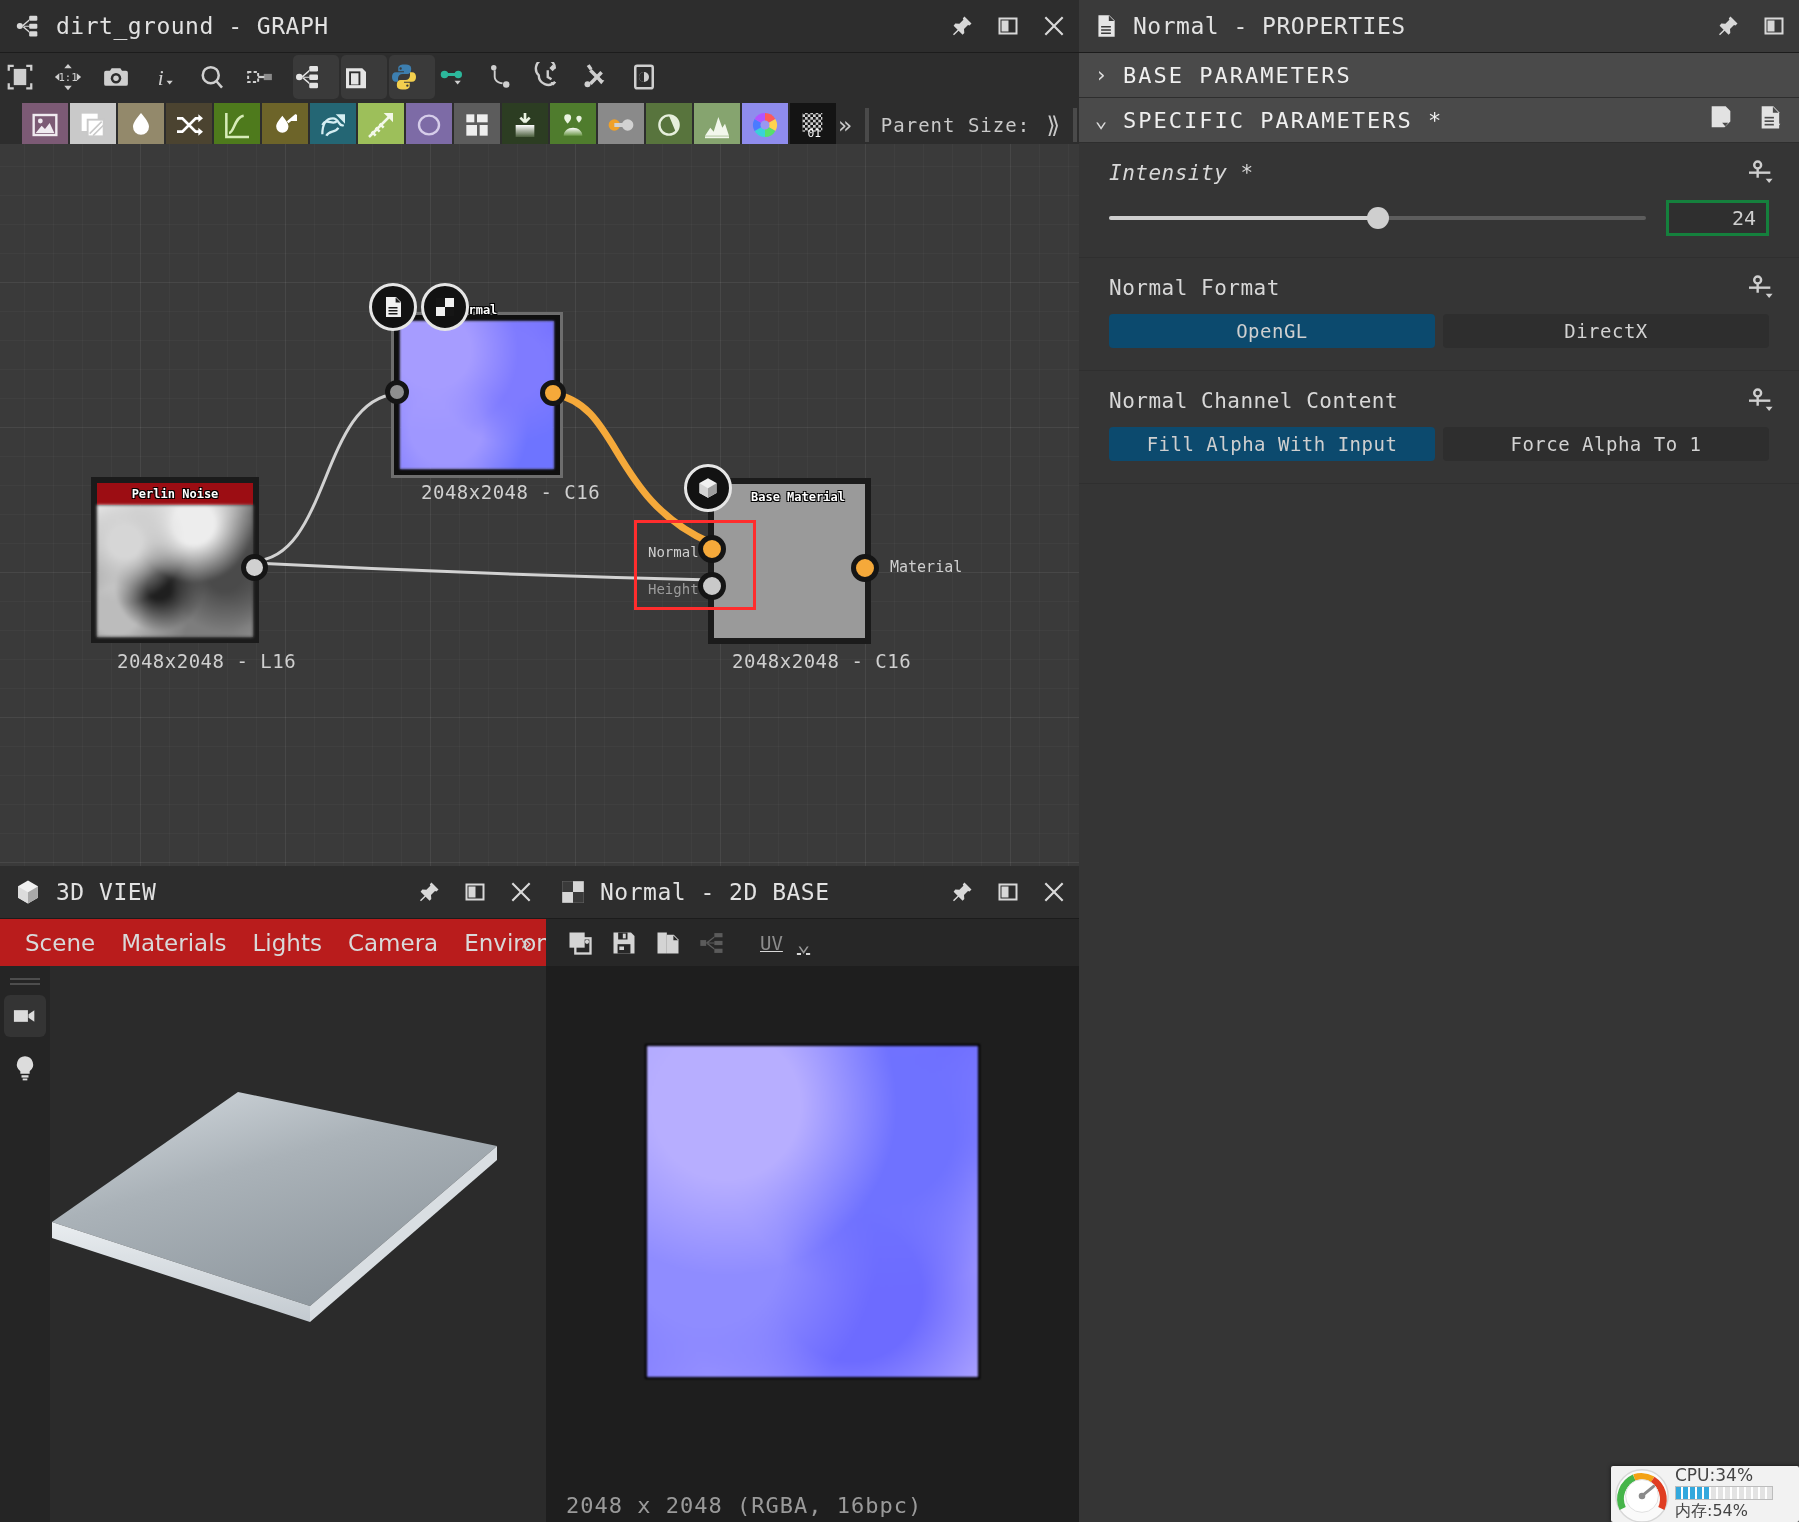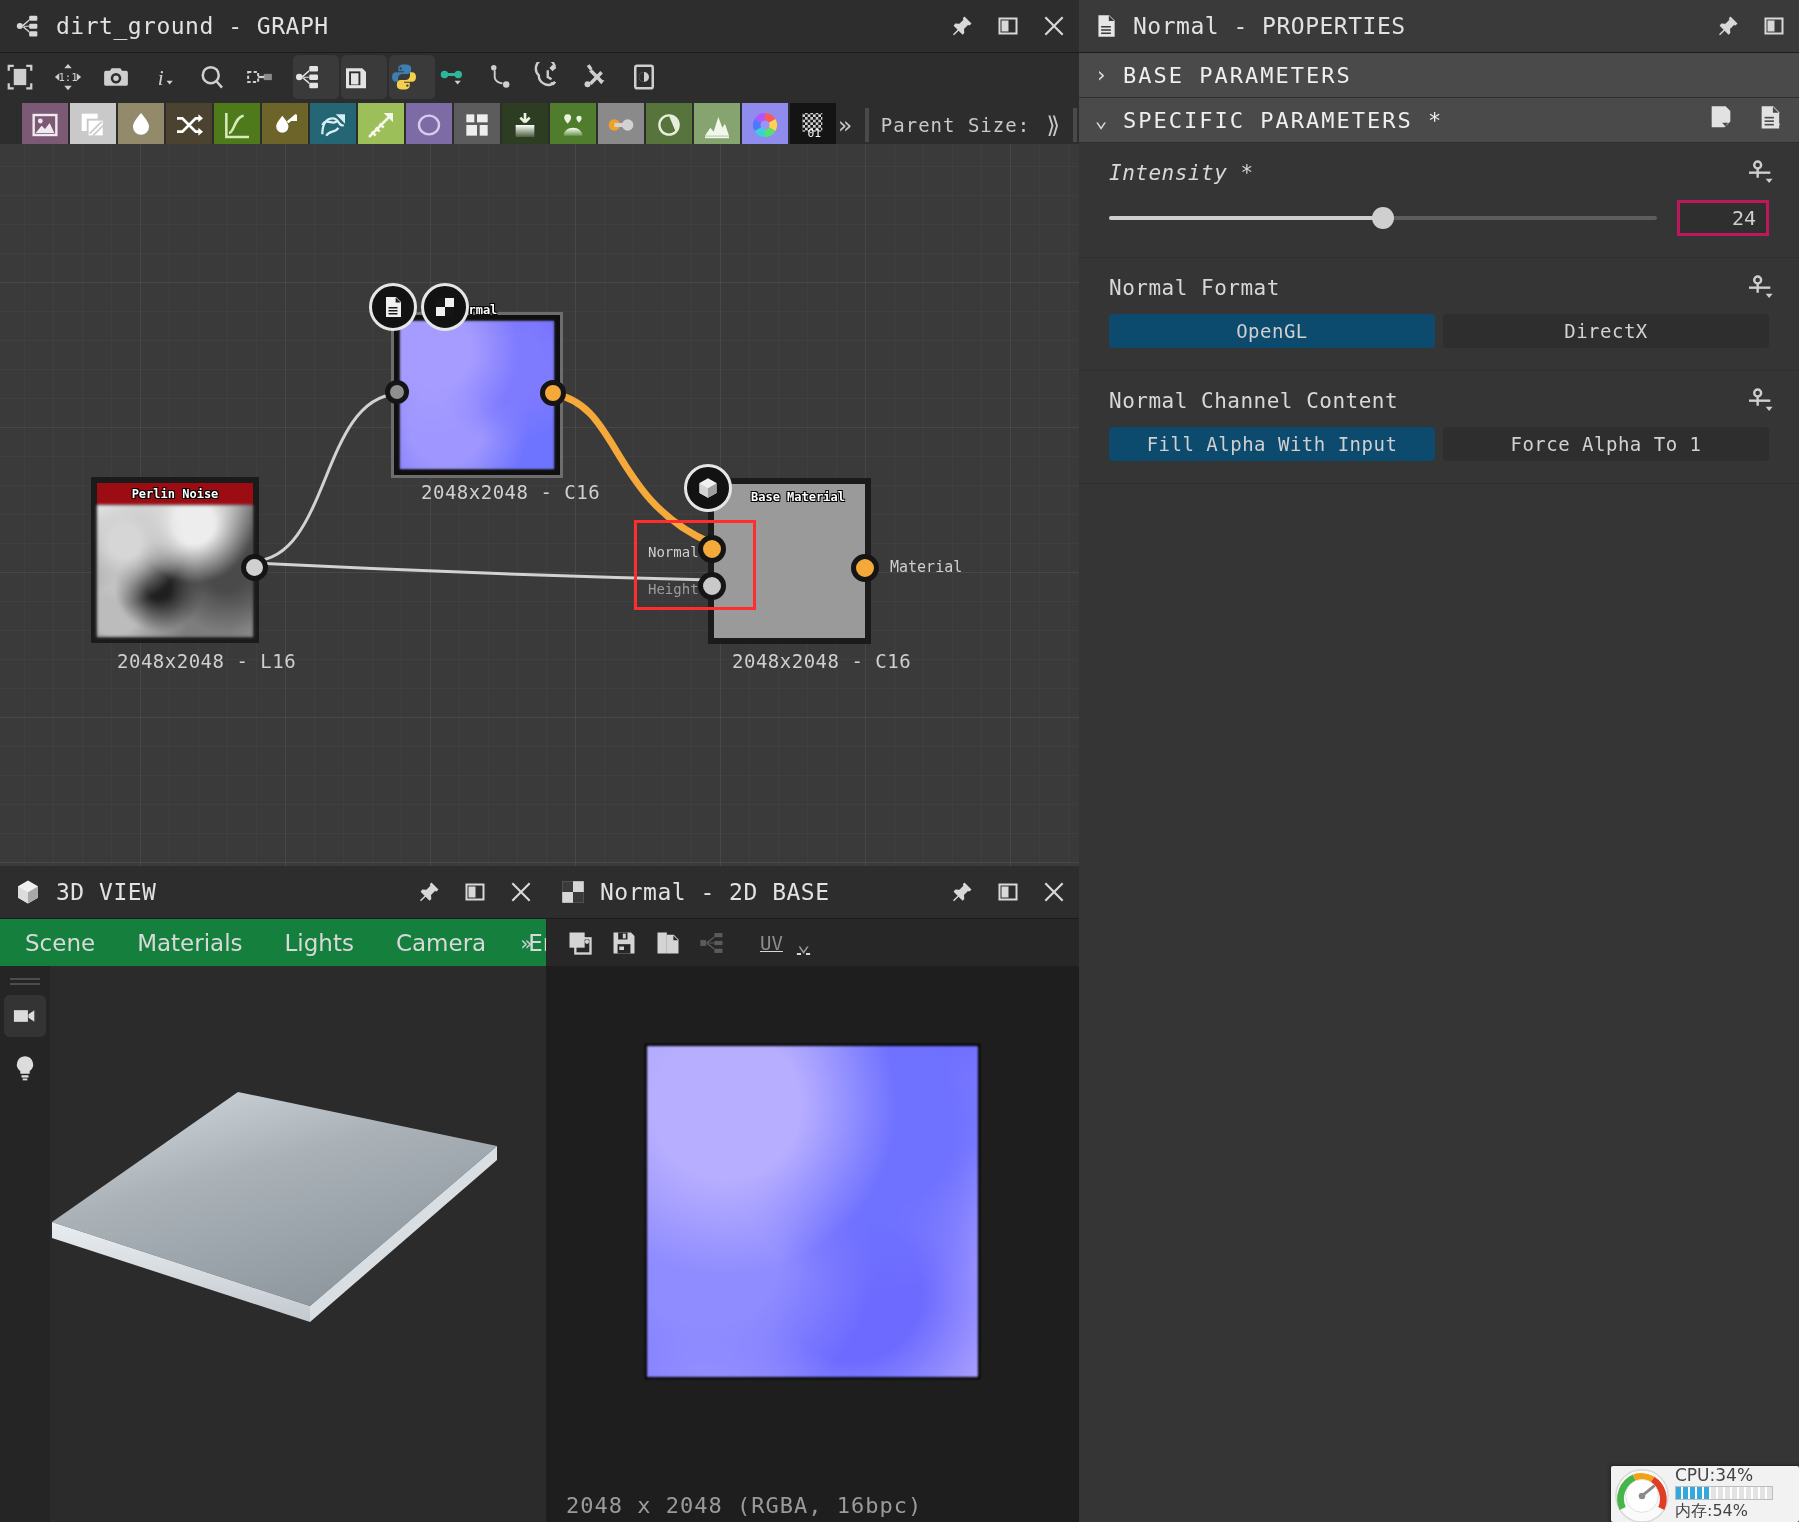--- a/index.html
+++ b/index.html
@@ -48,21 +48,21 @@
           text-shadow:1px 1px 0 #000,-1px -1px 0 #000,1px -1px 0 #000,-1px 1px 0 #000;
           white-space:nowrap;}
   .ncap{position:absolute;font-size:19px;color:#cfcfcf;white-space:nowrap;letter-spacing:.5px;}
   .port{position:absolute;border-radius:50%;border:5px solid #151515;box-sizing:border-box;}
   .badge{position:absolute;width:42px;height:42px;border-radius:50%;background:#121212;
          border:3px solid #e6e6e6;display:flex;align-items:center;justify-content:center;cursor:pointer;}
   .redbox{position:absolute;border:3px solid #ff2d2d;box-sizing:border-box;pointer-events:none;}
 
   
   #view3d{left:0;top:866px;width:546px;height:656px;background:#272727;}
-  .menubar{height:48px;display:flex;align-items:center;gap:16px;padding-left:12px;background:#15803d;
+  .menubar{height:48px;display:flex;align-items:center;gap:0;padding-left:12px;background:#b91c1c;
            position:relative;}
   .mitem{font-family:"DejaVu Sans","Liberation Sans",sans-serif;font-size:23px;color:#d9d9d9;
          padding:5px 13px;cursor:pointer;white-space:nowrap;}
   .m-more{position:absolute;right:14px;font-size:19px;color:#cfcfcf;cursor:pointer;}
   .v3body{position:absolute;left:0;top:100px;width:546px;height:556px;background:#272727;}
   .lrail{position:absolute;left:0;top:0;width:50px;height:556px;background:#252525;}
   .lrail .grip{height:3px;margin:12px 10px 0 10px;
                border-top:2px solid #4d4d4d;border-bottom:2px solid #4d4d4d;}
   .lrbtn{width:42px;height:42px;margin:10px auto 0 auto;border-radius:6px;display:flex;
          align-items:center;justify-content:center;cursor:pointer;}
@@ -88,21 +88,21 @@
   .sect .sicons{position:absolute;right:14px;display:flex;gap:22px;align-items:center;}
   .prow{padding:18px 30px 10px 30px;position:relative;border-bottom:1px solid #2f2f2f;}
   .plabel{font-size:21px;color:#d8d8d8;letter-spacing:.5px;}
   .plabel.ital{font-style:italic;}
   .linkicon{position:absolute;right:22px;top:14px;cursor:pointer;}
   .sliderow{display:flex;align-items:center;margin-top:16px;height:34px;}
   .slider{position:relative;flex:1;height:4px;background:#5d5d5d;border-radius:2px;margin-right:20px;}
   .slider .fill{position:absolute;left:0;top:0;height:4px;background:#cfcfcf;border-radius:2px;}
   .slider .knob{position:absolute;width:22px;height:22px;border-radius:50%;background:#cfcfcf;top:-9px;
                 transform:translateX(-11px);cursor:pointer;}
-  .numfield{width:92px;height:36px;background:#2f2f2f;border:3px solid #be185d;box-sizing:border-box;
+  .numfield{width:103px;height:36px;background:#2f2f2f;border:3px solid #15803d;box-sizing:border-box;
             display:flex;align-items:center;justify-content:flex-end;padding-right:10px;
             font-size:20px;color:#cfcfcf;cursor:text;padding-left:36px;}
   .segrow{display:flex;margin-top:14px;gap:8px;}
   .seg{flex:1;height:34px;display:flex;align-items:center;justify-content:center;font-size:19px;
        border-radius:4px;cursor:pointer;letter-spacing:.5px;}
   .seg.on{background:#0c4a6e;color:#cfcfcf;}
   .seg.off{background:#2e2e2e;color:#d2d2d2;}
 
   
   #cpu{position:absolute;left:1611px;top:1466px;width:188px;height:56px;

